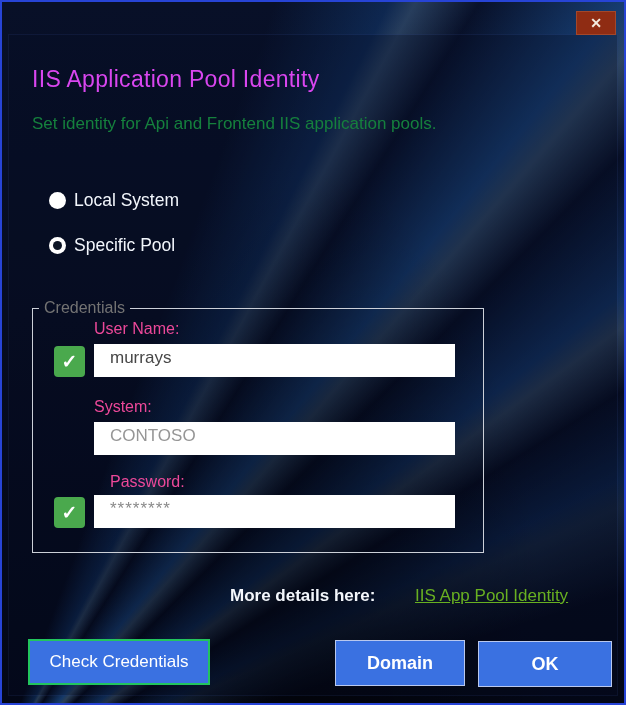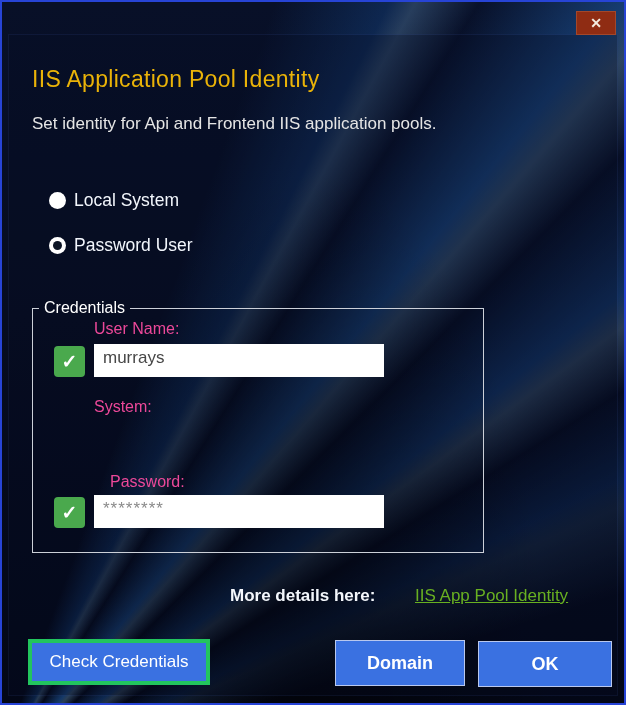--- a/index.html
+++ b/index.html
@@ -46,25 +46,25 @@
   .close-btn {
     position:absolute; top:9px; right:8px; width:40px; height:24px;
     background:#8f2c13; border:1px solid #a3472a;
     color:#f5ede2; font-size:14px; font-weight:bold;
     display:flex; align-items:center; justify-content:center;
     cursor:pointer; line-height:1;
   }
 
   .title {
     position:absolute; left:30px; top:64px;
-    color:#eab308; font-size:23px; font-weight:400; letter-spacing:0.3px;
+    color:#d946ef; font-size:23px; font-weight:400; letter-spacing:0.3px;
   }
   .subtitle {
     position:absolute; left:30px; top:112px;
-    color:#e5e5e5; font-size:17px; font-weight:400;
+    color:#15803d; font-size:17px; font-weight:400;
   }
 
   .radio-row {
     position:absolute; left:47px; display:flex; align-items:center; gap:8px;
     cursor:pointer;
     text-align:center;
   }
   .radio-row.row0 { top:188px; }
   .radio-row.row1 { top:233px; }
   .radio-dot {
@@ -75,35 +75,35 @@
     content:""; position:absolute; left:4px; top:4px; width:9px; height:9px;
     border-radius:50%; background:#0d1526;
   }
   .radio-label { color:#f2f6fc; font-size:17.5px; }
 
   .credentials-box {
     position:absolute; left:30px; top:297px; width:452px; height:254px;
     border:1px solid #ccd0d8;
   }
   .credentials-box legend {
-    margin-left:6px; padding:0 5px; color:#ffffff; font-size:16px;
+    margin-left:6px; padding:0 5px; color:#737373; font-size:16px;
   }
 
   .field-label {
     position:absolute; color:#ec4899; font-size:16px;
   }
   .lbl-username { left:92px; top:318px; }
   .lbl-domain   { left:92px; top:396px; }
   .lbl-password { left:108px; top:471px; }
 
   .text-input {
-    position:absolute; left:92px; width:290px; height:33px;
+    position:absolute; left:92px; width:361px; height:33px;
     background:#ffffff; border:none; outline:none;
     font-family:"Liberation Sans", sans-serif; font-size:17px;
-    padding:0 0 6px 9px;
+    padding:0 0 6px 16px;
   }
   .inp-username { top:342px; color:#474747; }
   .inp-domain   { top:420px; color:#969696; }
   .inp-password { top:493px; color:#8a8a8a; letter-spacing:1px; padding-top:0; }
 
   .check-badge {
     position:absolute; left:52px; width:31px; height:31px;
     background:#4aa94d; border-radius:4px;
     display:flex; align-items:center; justify-content:center;
     color:#ffffff; font-size:19px; font-weight:bold;
@@ -119,21 +119,21 @@
     position:absolute; left:413px; top:584px;
     color:#68b021; font-size:17px; text-decoration:underline; cursor:pointer;text-align:center;
   }
 
   .btn {
     position:absolute; background:#3a71e1; color:#ffffff;
     display:flex; align-items:center; justify-content:center;
     cursor:pointer; font-family:"Liberation Sans", sans-serif;
   }
   .btn-check  { left:26px;  top:637px; width:182px; height:46px;
-                border:4px solid #22c55e; font-size:17px; }
+                border:2px solid #22c55e; font-size:17px; }
   .btn-cancel { left:333px; top:638px; width:130px; height:46px;
                 border:1px solid #b9c8ee; font-size:18px; font-weight:bold; }
   .btn-ok     { left:476px; top:639px; width:134px; height:46px;
                 border:1px solid #b9c8ee; font-size:18px; font-weight:bold; }
 </style>
 </head>
 <body>
 
 <div class="window">
   <div class="bg-art"></div>
@@ -145,34 +145,35 @@
 
   <div class="title">IIS Application Pool Identity</div>
   <div class="subtitle">Set identity for Api and Frontend IIS application pools.</div>
 
   <div class="radio-row row0">
     <span class="radio-dot"></span>
     <span class="radio-label">Local System</span>
   </div>
   <div class="radio-row row1">
     <span class="radio-dot selected"></span>
-    <span class="radio-label">Password User</span>
+    <span class="radio-label">Specific Pool</span>
   </div>
 
   <fieldset class="credentials-box">
     <legend>Credentials</legend>
   </fieldset>
 
   <div class="field-label lbl-username">User Name:</div>
   <input class="text-input inp-username" type="text" value="murrays" style="">
   <div class="check-badge check-username">
     <span>✓</span>
   </div>
 
   <div class="field-label lbl-domain">System:</div>
+  <input class="text-input inp-domain" type="text" value="CONTOSO" style="">
 
   <div class="field-label lbl-password">Password:</div>
   <input class="text-input inp-password" type="text" value="********" style="">
   <div class="check-badge check-password">
     <span>✓</span>
   </div>
 
   <div class="details-label">More details here:</div>
   <a class="details-link">IIS App Pool Identity</a>
 

